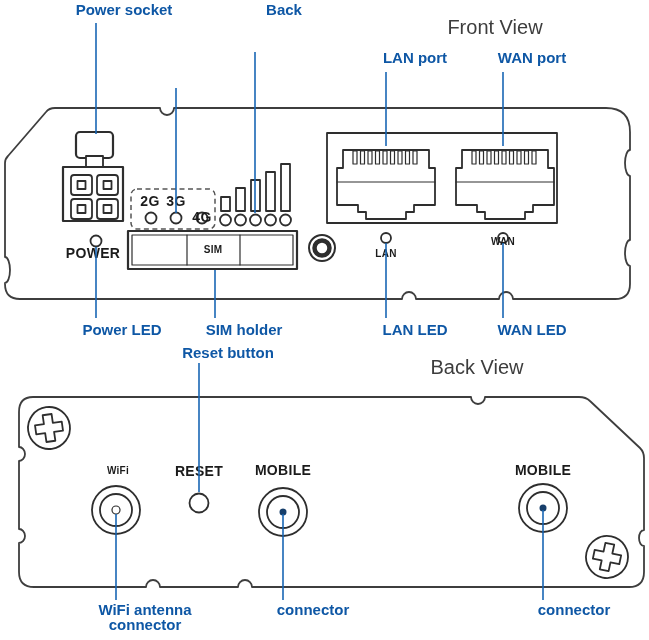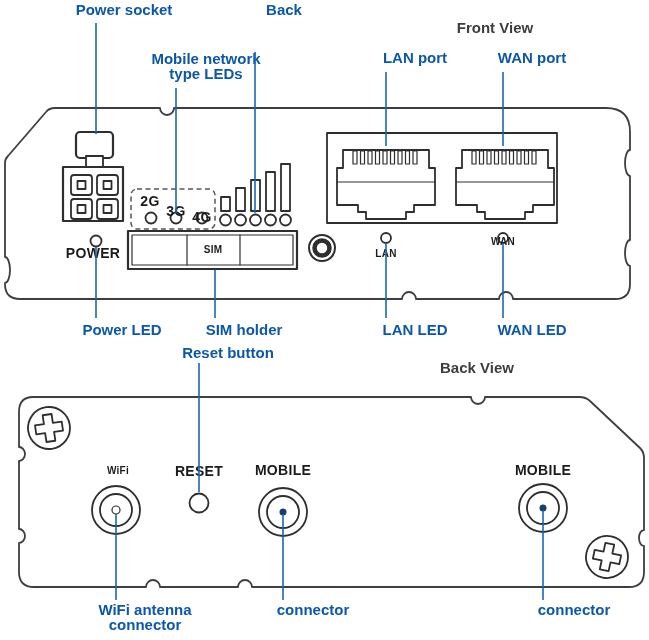--- a/index.html
+++ b/index.html
@@ -12,21 +12,21 @@
   }
   html,body{margin:0;padding:0;background:#fff;}
   #stage{
     position:relative;width:649px;height:640px;background:#fff;overflow:hidden;
     font-family:"Liberation Sans", sans-serif;
   }
   #art,#lines{position:absolute;left:0;top:0;width:649px;height:640px;}
   #lines{z-index:5;pointer-events:none;}
   .t{position:absolute;transform:translateX(-50%);text-align:center;white-space:nowrap;z-index:3;}
   .callout{color:var(--callout-blue);font-weight:700;font-size:15px;line-height:15px;margin-left:29px;}
-  .heading{color:var(--heading-gray);font-weight:700;font-size:15px;line-height:15px;}
+  .heading{color:var(--heading-gray);font-weight:400;font-size:20px;line-height:15px;}
   .devlabel{color:var(--label-dark);font-weight:700;font-size:14px;line-height:14px;letter-spacing:.3px;}
   .devlabel.big{font-size:10px;line-height:15px;}
   .stroke{fill:none;stroke:var(--detail-dark);stroke-width:1.8;stroke-linejoin:round;stroke-linecap:round;}
   .panel{fill:#fff;stroke:var(--outline-dark);stroke-width:1.8;stroke-linejoin:round;}
   .thin{stroke-width:1.2;}
   .thick{stroke-width:2.2;}
   .whitefill{fill:#fff;}
   .blueline{stroke:var(--line-blue);stroke-width:1.6;fill:none;}
 </style>
 </head>
@@ -164,30 +164,26 @@
       <circle class="stroke" cx="543" cy="508" r="24"></circle>
       <circle class="stroke" cx="543" cy="508" r="16"></circle>
       <circle cx="543" cy="508" r="3.5" fill="#173f6b"></circle>
     </g>
   </svg>
 
   <div class="t callout" style="left:95px;top:2px">Power socket</div>
   <div class="t callout" style="left:255px;top:2px">
     <div>Back</div>
   </div>
-  <div class="t callout" style="left:177px;top:51px">
-    <div>Mobile network</div>
-    <div>type LEDs</div>
-  </div>
   <div class="t heading" style="left:495px;top:20px">Front View</div>
   <div class="t callout" style="left:386px;top:50px">LAN port</div>
   <div class="t callout" style="left:503px;top:50px">WAN port</div>
 
   <div class="t devlabel" style="left:150px;top:194px">2G</div>
-  <div class="t devlabel" style="left:176px;top:204px">3G</div>
+  <div class="t devlabel" style="left:176px;top:194px">3G</div>
   <div class="t devlabel" style="left:202px;top:210px">4G</div>
   <div class="t devlabel" style="left:93px;top:246px">POWER</div>
   <div class="t devlabel big" style="left:213px;top:242px">SIM</div>
   <div class="t devlabel big" style="left:386px;top:246px">LAN</div>
   <div class="t devlabel big" style="left:503px;top:234px">WAN</div>
 
   <div class="t callout" style="left:93px;top:322px">Power LED</div>
   <div class="t callout" style="left:215px;top:322px">SIM holder</div>
   <div class="t callout" style="left:386px;top:322px">LAN LED</div>
   <div class="t callout" style="left:503px;top:322px">WAN LED</div>

